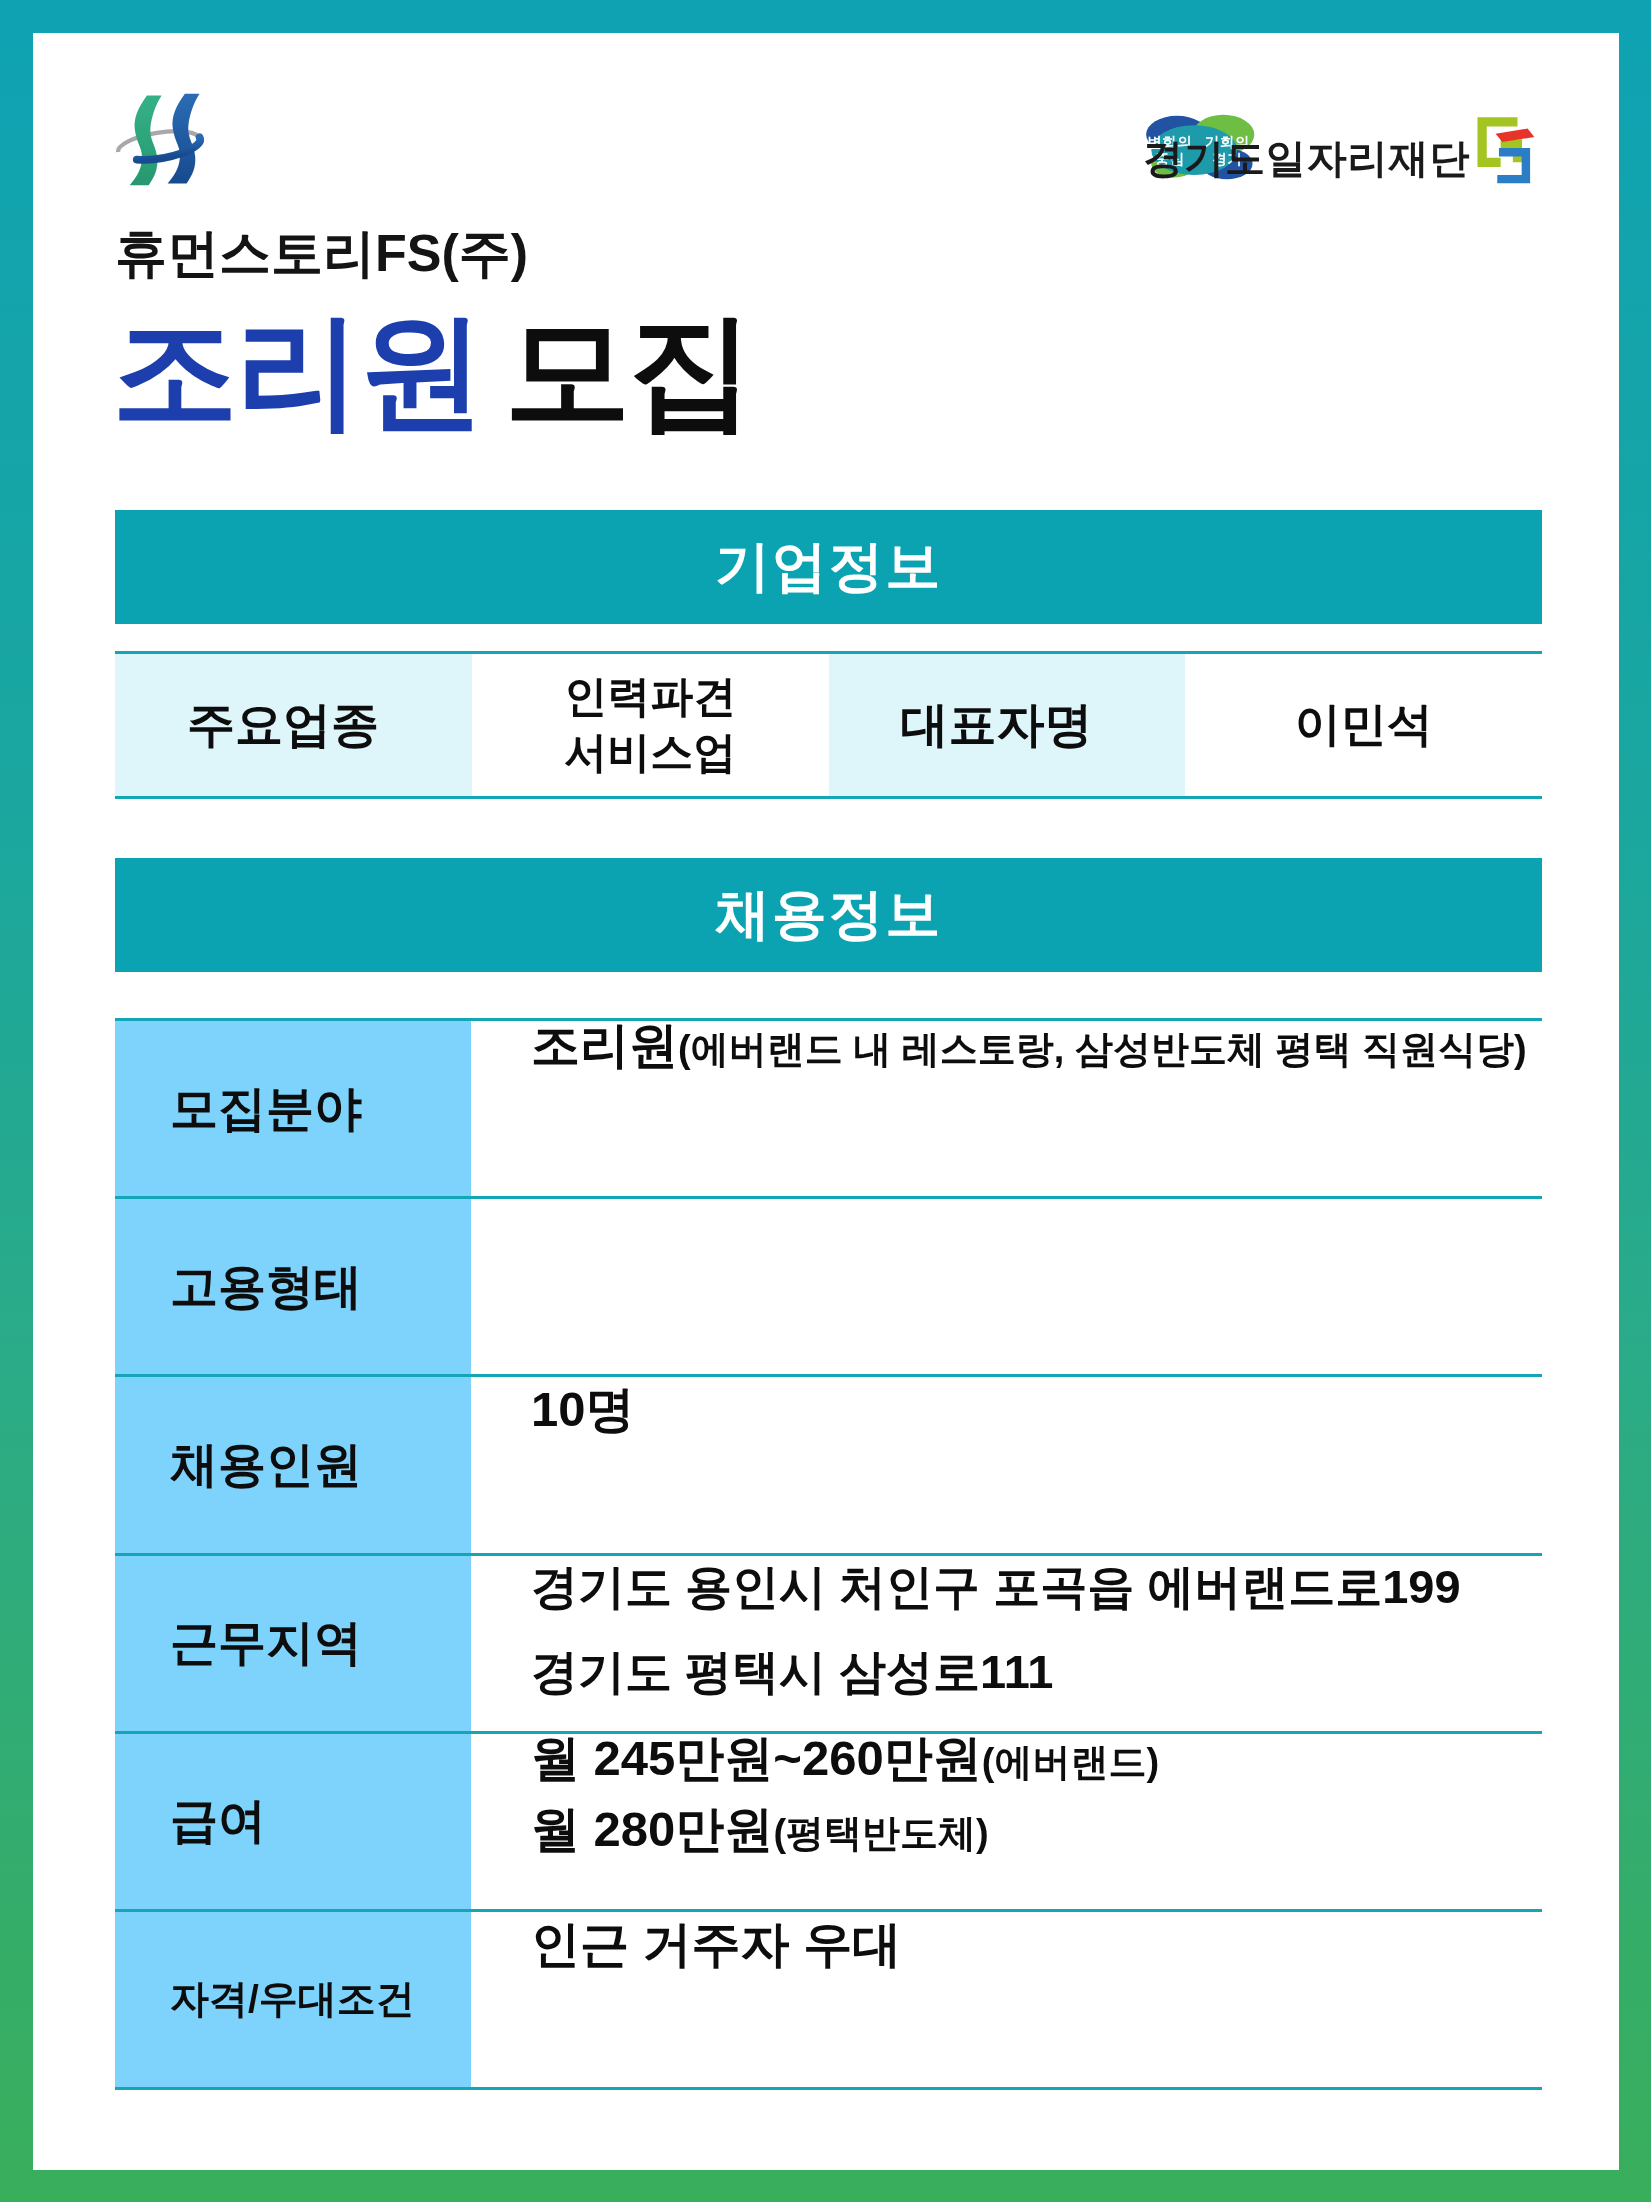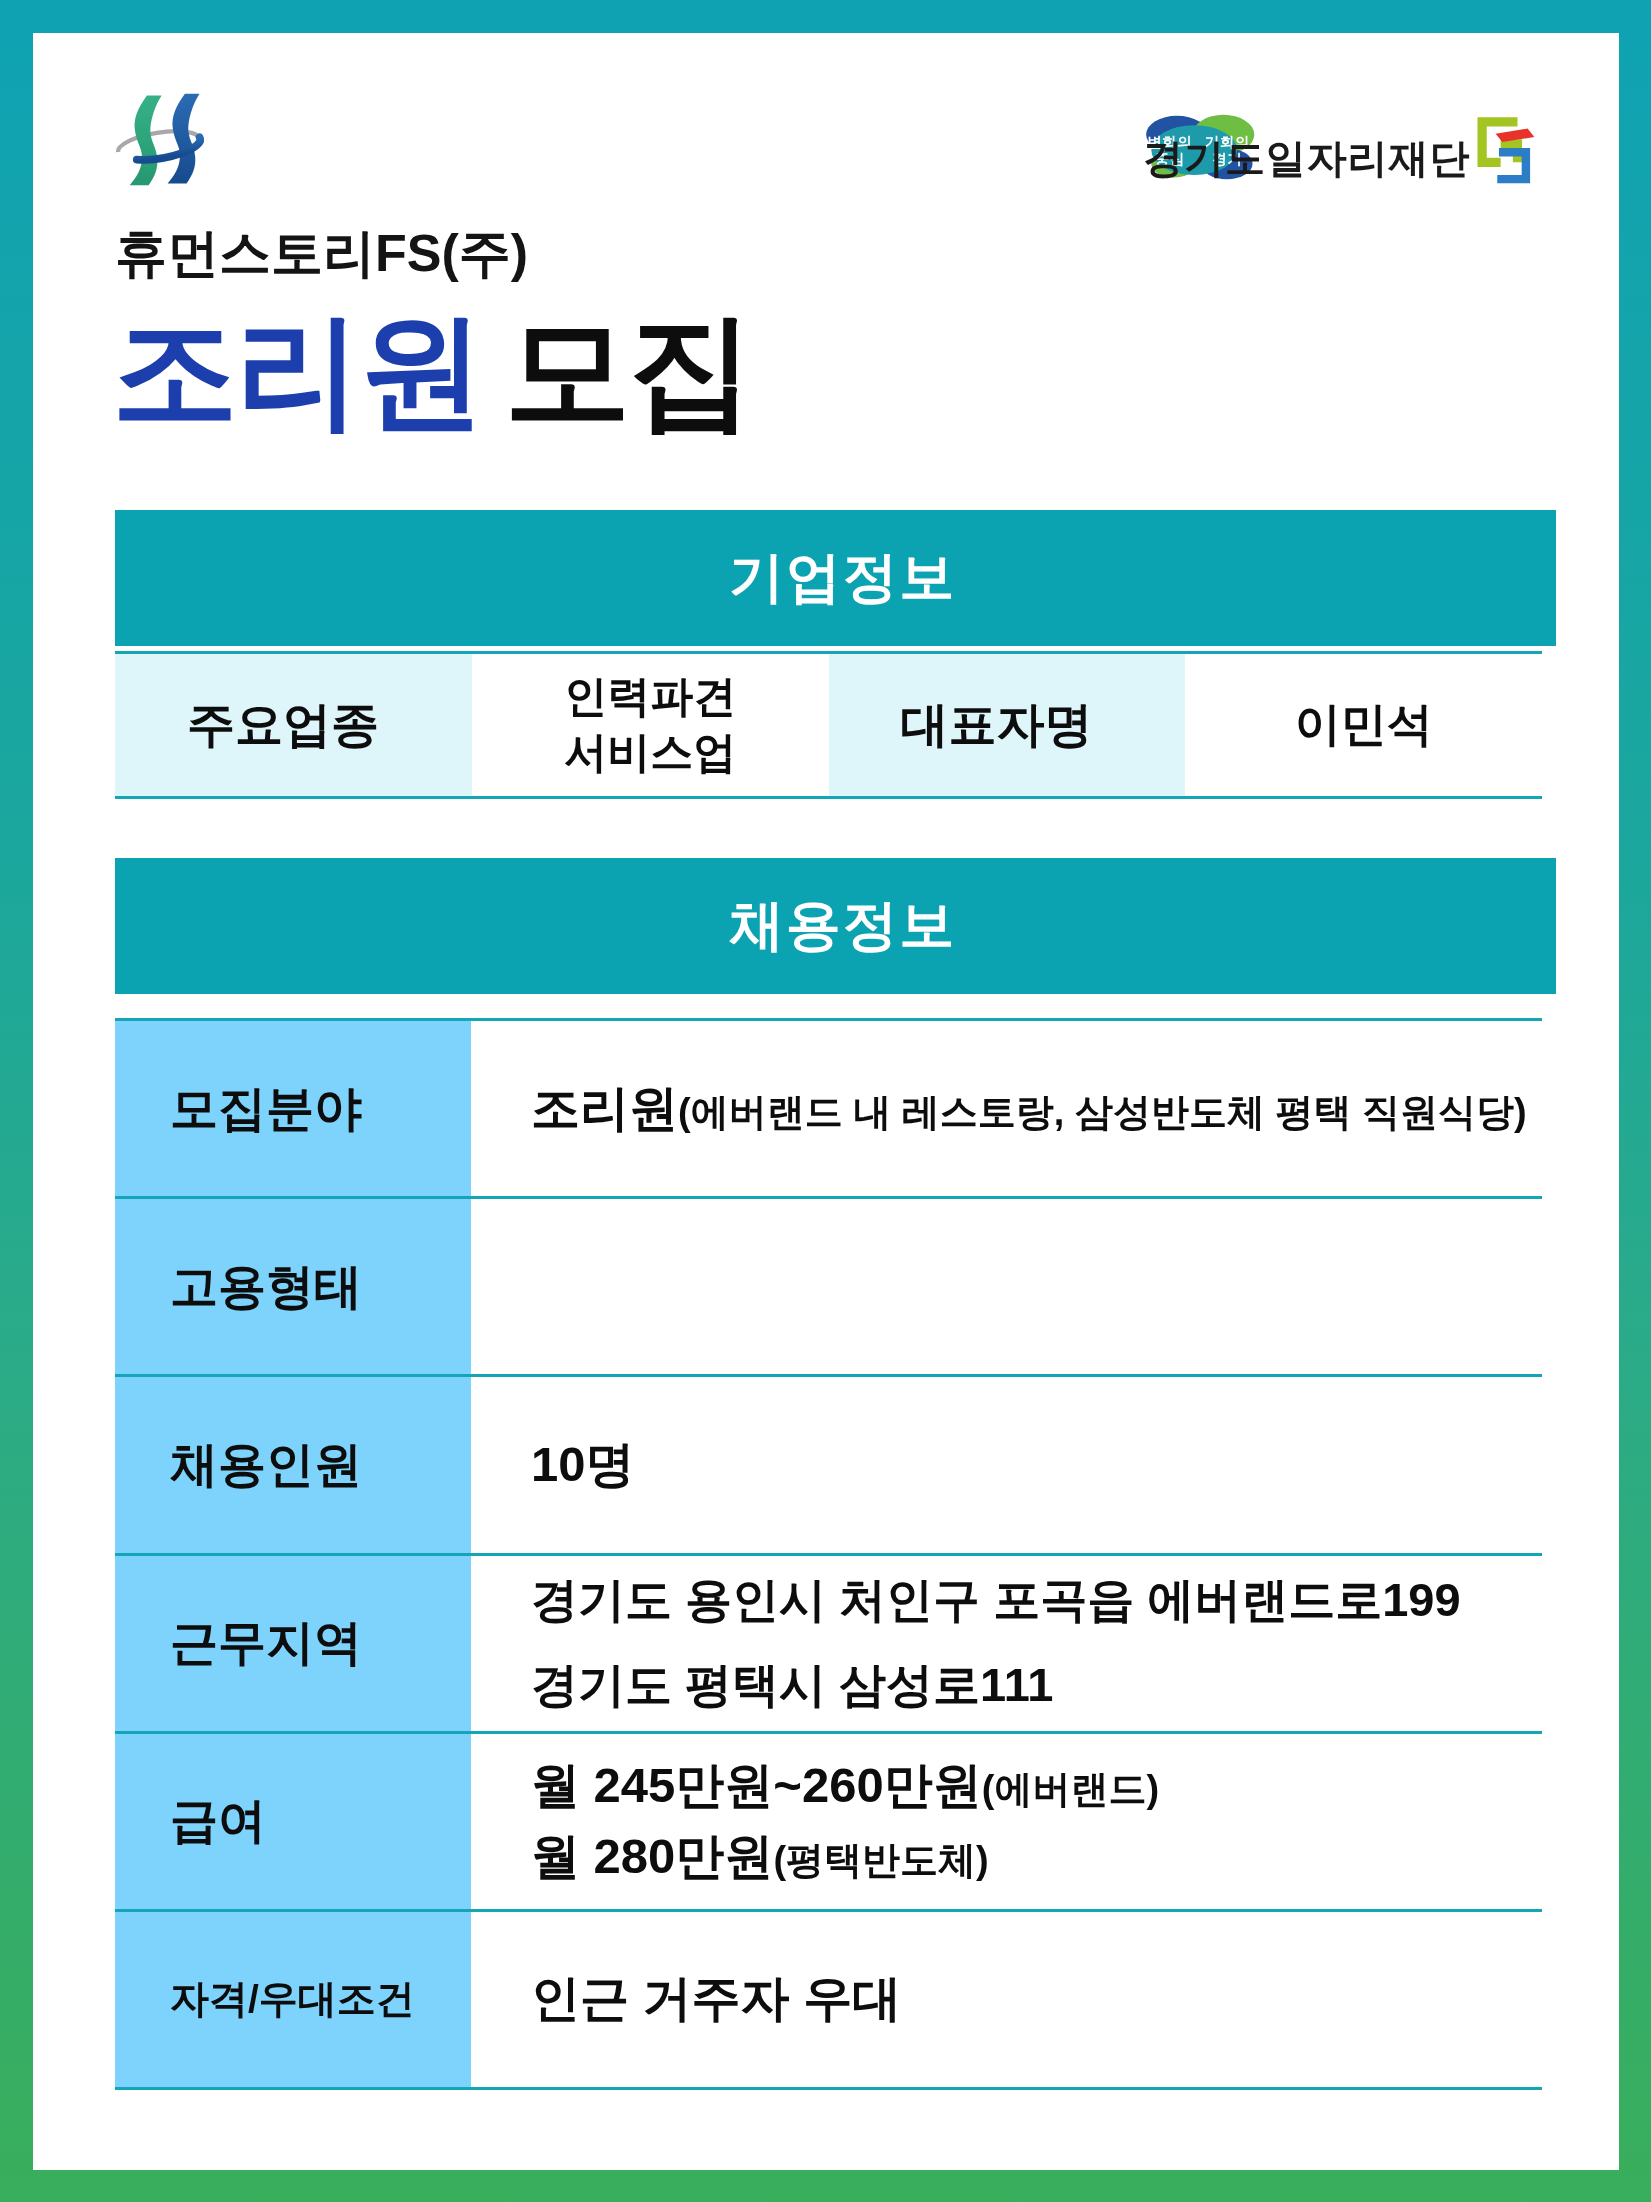--- a/index.html
+++ b/index.html
@@ -27,23 +27,23 @@
   .gjf{position:absolute;right:83px;top:50px;display:flex;align-items:flex-end;}
   .gjf-name{font-size:40px;font-weight:700;color:#1a1a1a;margin-top:48px;letter-spacing:0.9px;}
   .gjf-mark{width:64px;height:71px;margin-left:1.7px;}
   
   .company-name{position:absolute;left:82px;top:186px;font-size:52px;font-weight:700;color:#141414;}
   .poster-title{position:absolute;left:79px;top:272px;font-size:126px;font-weight:800;letter-spacing:-2.6px;line-height:1.05;}
   .poster-title .job{color:#1d3fae;}
   .poster-title .suffix{color:#0d0d0d;margin-left:22.4px;}
   
   .section-bar{
-    position:absolute;left:82px;width:1427px;height:136px;background:#0ba2b2;
+    position:absolute;left:82px;width:1427px;height:114px;background:#0ba2b2;
     display:flex;align-items:center;justify-content:center;
-    color:#fff;font-size:55px;font-weight:800;letter-spacing:1.7px;padding-left:14px;
+    color:#fff;font-size:55px;font-weight:800;letter-spacing:1.7px;
   }
   .bar-company{top:477px;}
   .bar-recruit{top:825px;}
   
   .tbl{position:absolute;left:82px;width:1427px;border-top:3.4px solid #14a5b6;border-bottom:3.4px solid #14a5b6;box-sizing:border-box;}
   .company-table{top:618px;height:148px;display:flex;}
   .company-table .cell{display:flex;align-items:center;justify-content:center;box-sizing:border-box;}
   .company-table .c-label{width:25%;background:#def5fa;padding:0 72px;}
   .company-table .c-value{width:25%;background:#fff;text-align:center;}
   .label-text{
@@ -51,21 +51,21 @@
     font-size:48px;font-weight:800;color:#0d0d0d;
     text-align:justify;text-align-last:justify;text-justify:inter-character;word-break:keep-all;white-space:nowrap;
   }
   .company-value{font-size:43px;font-weight:800;line-height:1.3;}
   .ceo-value{font-size:46px;font-weight:800;}
   .recruit-table{top:985px;height:1072px;display:flex;flex-direction:column;}
   .r-row{flex:1;display:flex;border-bottom:3.4px solid #14a5b6;box-sizing:border-box;}
   .r-row:last-child{border-bottom:none;}
   .r-label{width:356px;background:#7dd3fc;display:flex;align-items:center;padding:0 55px;box-sizing:border-box;flex:none;}
   .r-label.small .label-text{font-size:39px;}
-  .r-value{flex:1;display:flex;flex-direction:column;justify-content:center;padding-left:60px;box-sizing:border-box;}
+  .r-value{flex:1;display:flex;flex-direction:column;padding-left:60px;box-sizing:border-box;}
   .v-main{font-size:49px;font-weight:800;color:#0d0d0d;}
   .v-sub{font-size:38px;font-weight:700;color:#0d0d0d;}
   .v-line{line-height:1.0;}
   .lines{display:flex;flex-direction:column;gap:22.4px;}
   .addr{font-size:47px;font-weight:800;}
 </style>
 </head>
 <body>
 
 <div class="frame"></div>

